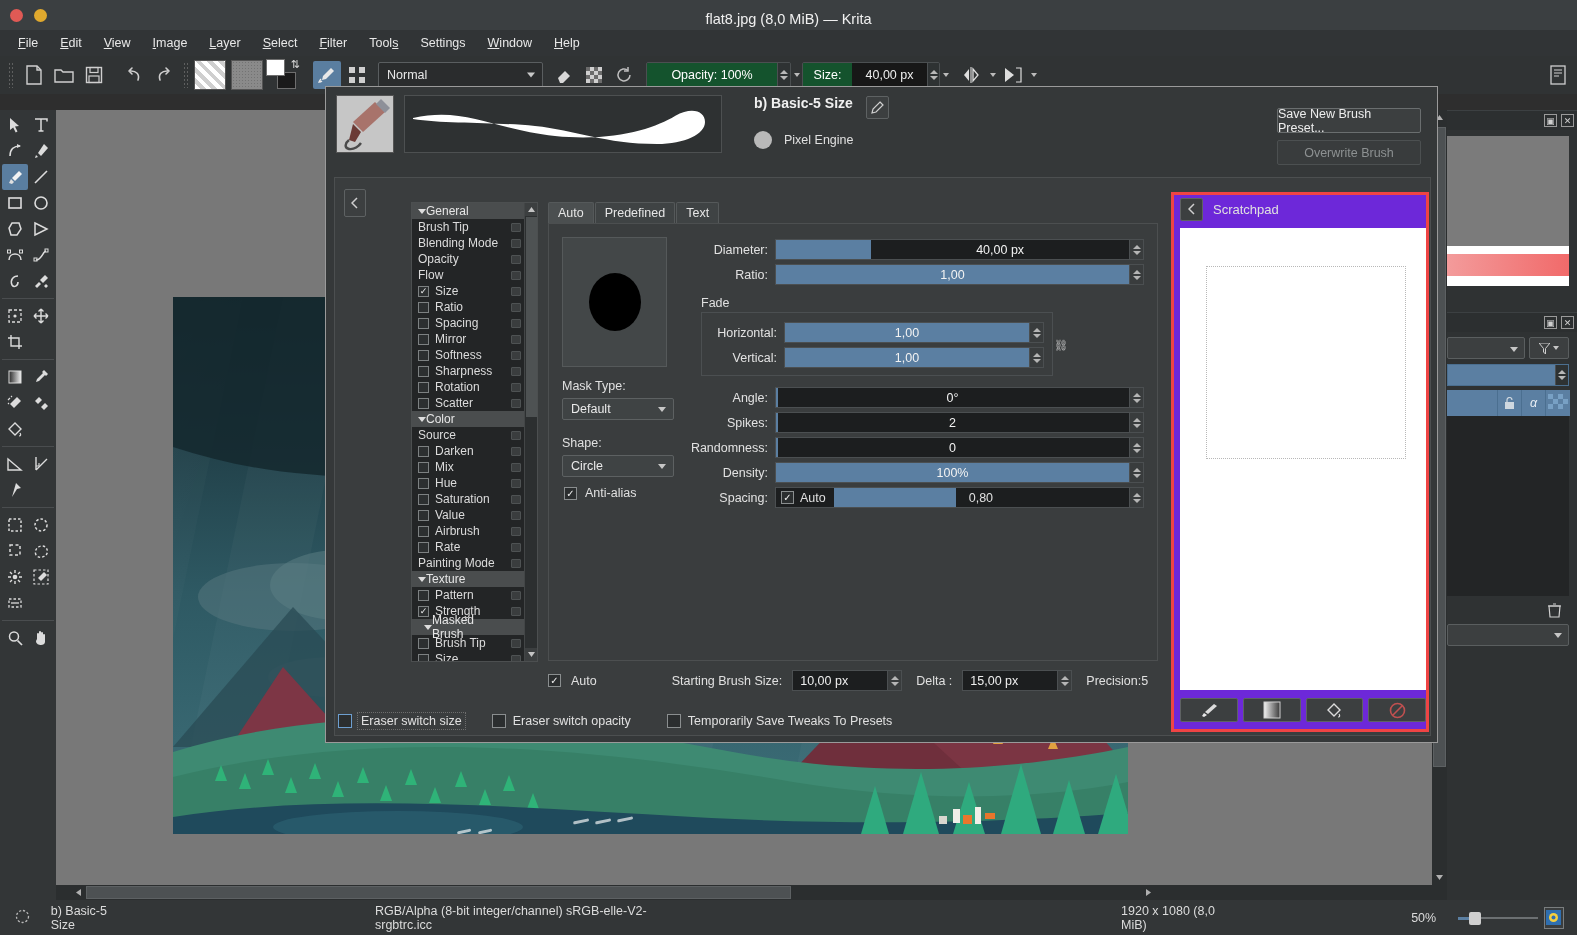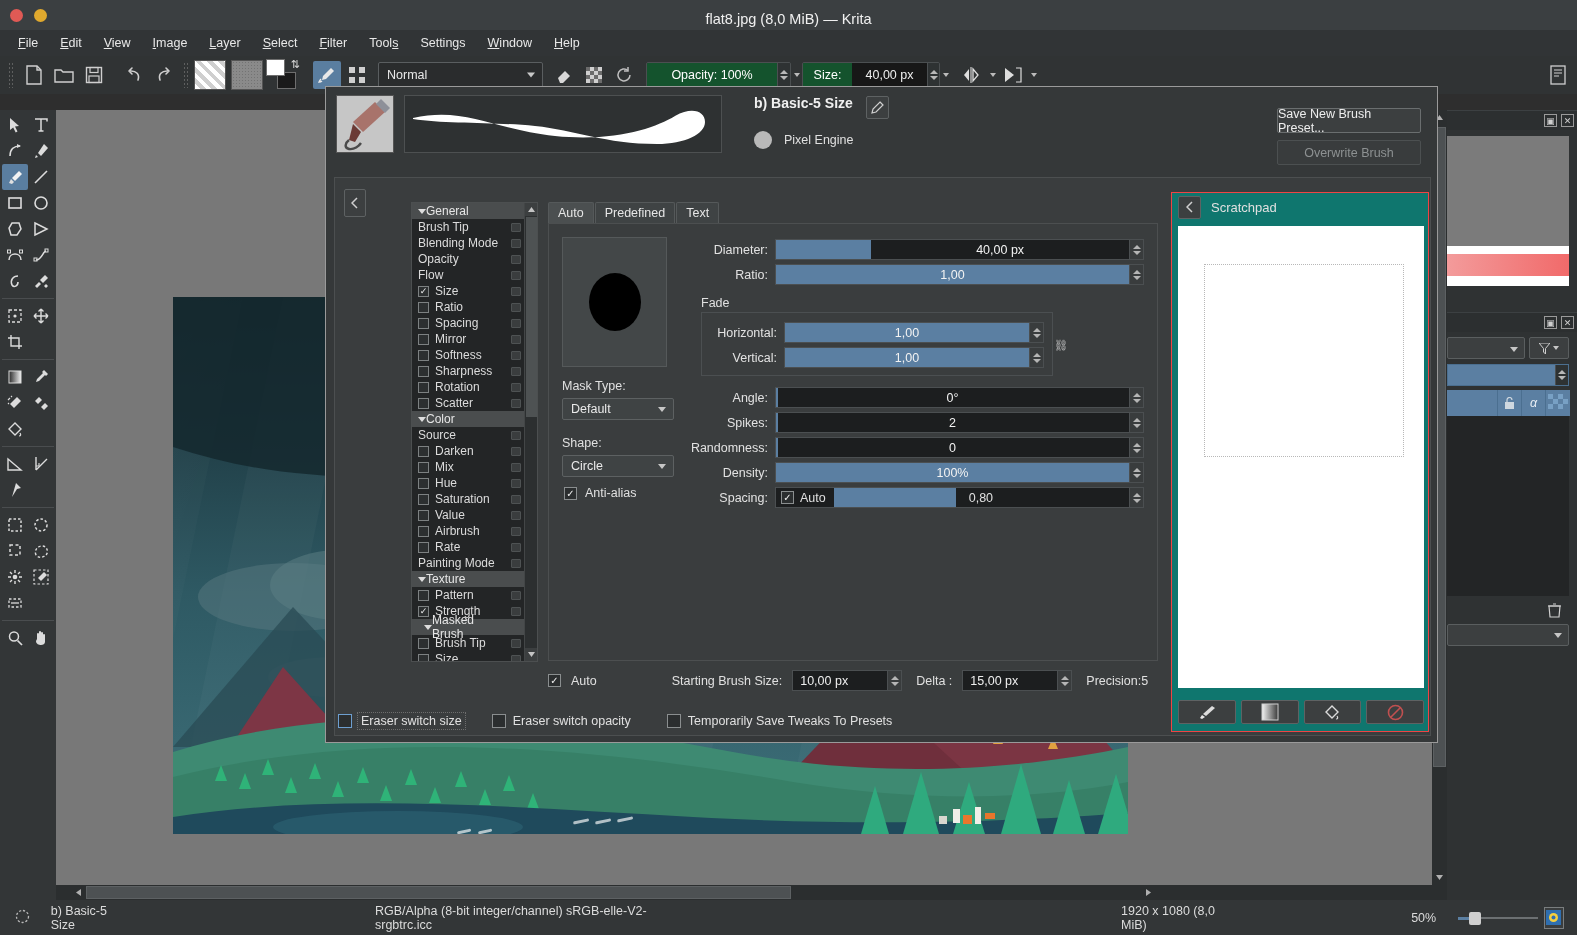--- a/index.html
+++ b/index.html
@@ -152,21 +152,21 @@
   .sspin .up { border-left: 4px solid transparent; border-right: 4px solid transparent; border-bottom: 4px solid #b5b5b5; }
   .sspin .dn { border-left: 4px solid transparent; border-right: 4px solid transparent; border-top: 4px solid #b5b5b5; }
   .fade-box { border: 1px solid #4b4f51; padding: 9px 8px 7px 8px; margin-top: 2px; }
   .numfield { height: 21px; background: #1c1e1f; border: 1px solid #4b4f51; display: flex; align-items: center;
     padding-left: 7px; font-size: 12.5px; color: #eee; }
   .bottom-auto { position: absolute; left: 222px; top: 583px; width: 610px; display: flex; align-items: center; gap: 10px; font-size: 12.5px; }
   .bd-footer { position: absolute; left: 8px; bottom: 8px; width: 1097px; height: 26px; display: flex; align-items: center; padding: 0 4px; }
   .fcb { width: 14px; height: 14px; border: 1px solid #8a8e8f; background: #2b2e2f; display:inline-flex;align-items:center;justify-content:center;font-size:10px;color:#f0f0f0; }
   .fcb.focus { border-color: #6d9fd0; }
 
-  .scratch { position: absolute; left: 845px; top: 105px; width: 258px; height: 540px; background: #0f766e; border: 1px solid #ef4444; }
+  .scratch { position: absolute; left: 845px; top: 105px; width: 258px; height: 540px; background: #6d28d9; border: 3px solid #ef4444; }
   .scratch-head { height: 28px; display: flex; align-items: center; padding-left: 6px; gap: 10px; }
   .scr-back { width: 23px; height: 23px; background: #3c3f40; border: 1px solid #5e6263; border-radius: 2px;
     display: flex; align-items: center; justify-content: center; color: #ccc; }
   .scratch-canvas { position: absolute; left: 6px; top: 33px; width: 246px; height: 462px; background: #fff; }
   .scratch-dotted { position: absolute; left: 26px; top: 38px; width: 200px; height: 193px; border: 1px dotted #b8b8b8; }
   .scratch-tools { position: absolute; left: 6px; bottom: 7px; width: 246px; height: 24px; display: flex; gap: 5px; }
   .scr-btn { flex: 1; background: #3c3f40; border: 1px solid #5e6263; border-radius: 2px; display: flex; align-items: center; justify-content: center; }
 
   .strike { text-decoration: line-through; }
 </style>

